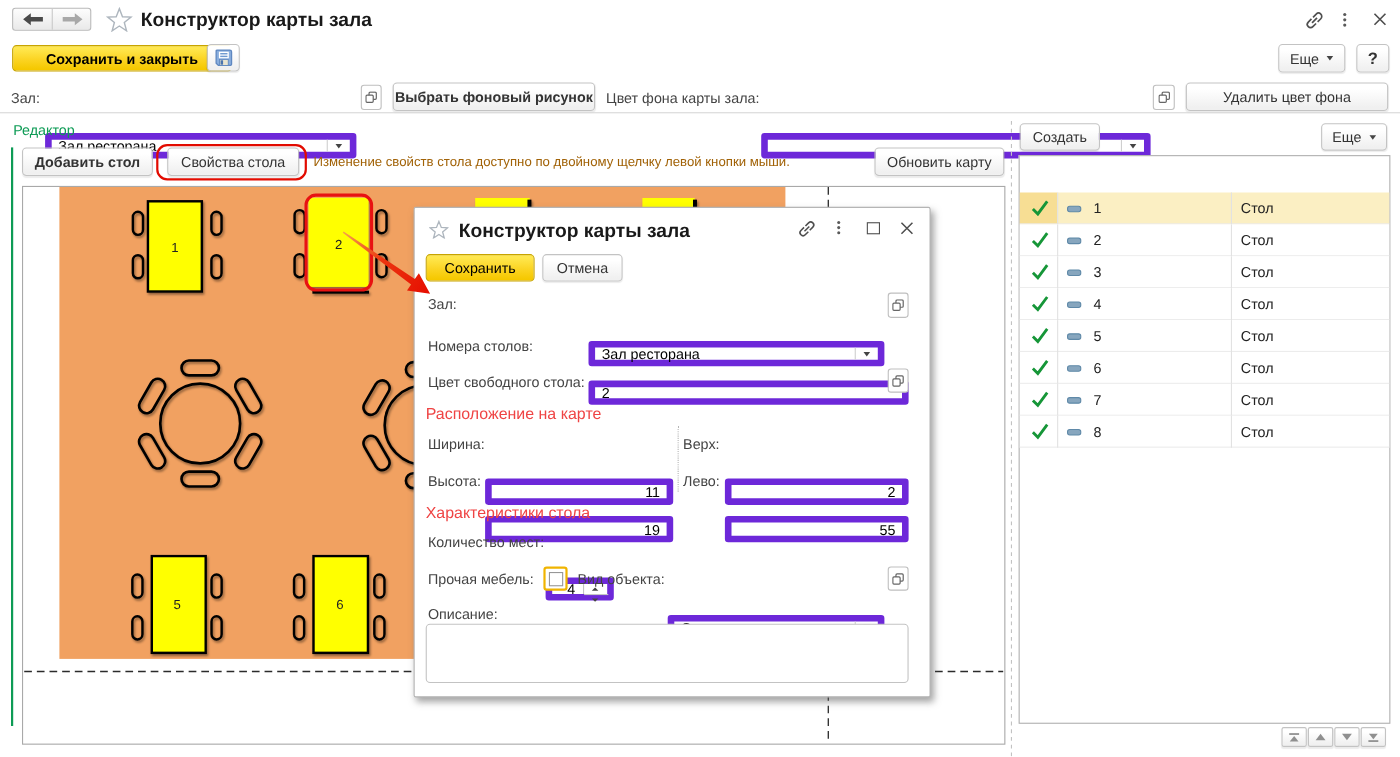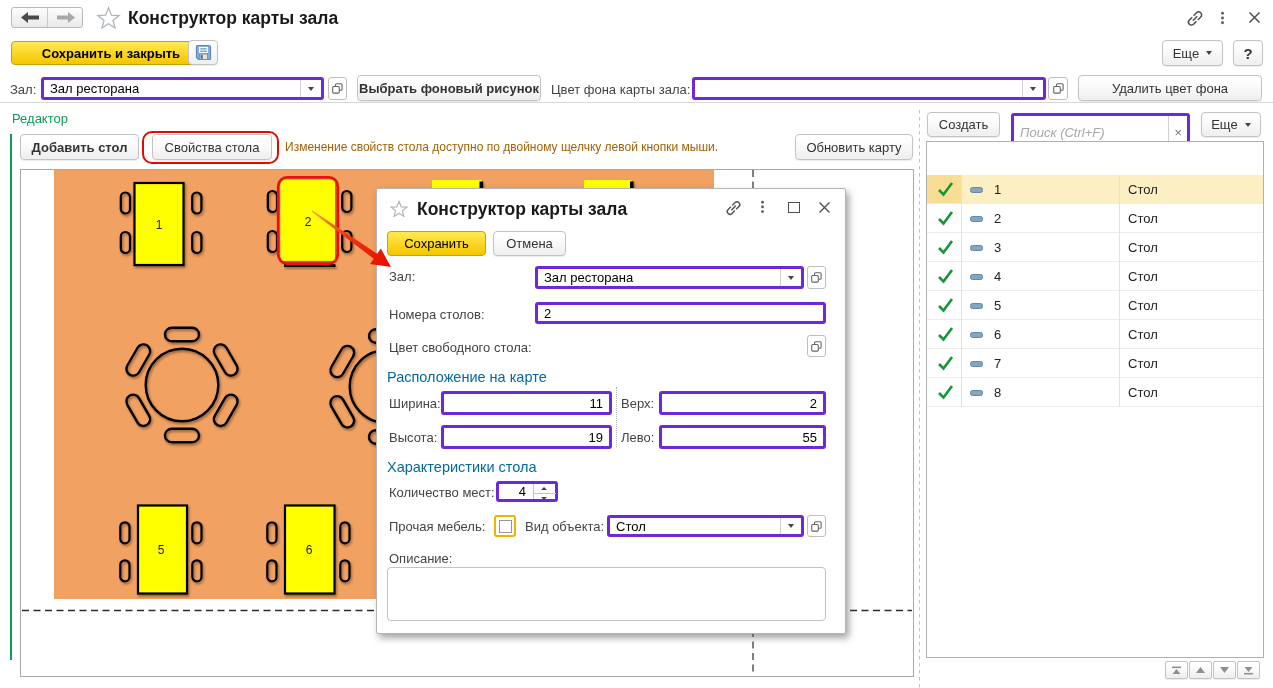--- a/index.html
+++ b/index.html
@@ -1,26 +1,26 @@
 <!DOCTYPE html>
 <html><head><meta charset="utf-8">
 <style>
 *{margin:0;padding:0;box-sizing:border-box;}
 html,body{width:1273px;height:688px;background:#fff;font-family:"Liberation Sans",sans-serif;font-size:13px;color:#333;overflow:hidden;}
 #root{position:relative;width:1273px;height:688px;}
 .abs{position:absolute;}
 .btn{position:absolute;border:1px solid #c3c3c3;border-radius:4px;background:linear-gradient(#ffffff 20%,#f0f0f0 90%);color:#333;text-align:center;font-size:13px;display:flex;align-items:center;justify-content:center;box-shadow:0 1px 1px rgba(0,0,0,0.08);}
 .ybtn{position:absolute;border:1px solid #c7a400;border-radius:4px;background:linear-gradient(#ffe74e 10%,#fbd423 55%,#f5c800 95%);color:#000;font-weight:bold;text-align:center;display:flex;align-items:center;justify-content:center;}
-.inp{position:absolute;border:3px solid #6d28d9;border-radius:3px;background:#fff;font-size:13px;color:#000;display:flex;align-items:center;}
+.inp{position:absolute;border:6px solid #6d28d9;border-radius:3px;background:#fff;font-size:13px;color:#000;display:flex;align-items:center;margin-top:44px;}
 .inp .txt{padding-left:6px;white-space:nowrap;overflow:hidden;flex:1;}
 .inp .dd{width:21px;align-self:stretch;border-left:1px solid #cfcfcf;display:flex;align-items:center;justify-content:center;}
 .tri{width:0;height:0;border-left:3.5px solid transparent;border-right:3.5px solid transparent;border-top:4px solid #444;}
 .sq{position:absolute;border:1px solid #bfbfbf;border-radius:3px;background:#fff;display:flex;align-items:center;justify-content:center;}
 .lbl{position:absolute;font-size:13px;color:#444;white-space:nowrap;}
-.ghead{position:absolute;font-size:14.5px;color:#0369a1;white-space:nowrap;}
+.ghead{position:absolute;font-size:14.5px;color:#ef4444;white-space:nowrap;}
 .bold{font-weight:bold;}
 .rann{position:absolute;border:2.7px solid #e20b00;border-radius:10px;background:transparent;}
 </style></head>
 <body>
 <div id="root">
 
 <div class="abs" style="left:11px;top:7px;width:72px;height:21px;border:1px solid #b9b9b9;border-radius:3px;background:linear-gradient(#fdfdfd,#e9e9e9);">
  <div class="abs" style="left:35px;top:0;width:1px;height:19px;background:#c9c9c9;"></div>
  <svg class="abs" style="left:8px;top:3px;" width="20" height="13" viewBox="0 0 20 13">
         <path d="M1 6.5 L8 1 L8 4.5 L19 4.5 L19 8.5 L8 8.5 L8 12 Z" fill="#4a4a4a"></path>

